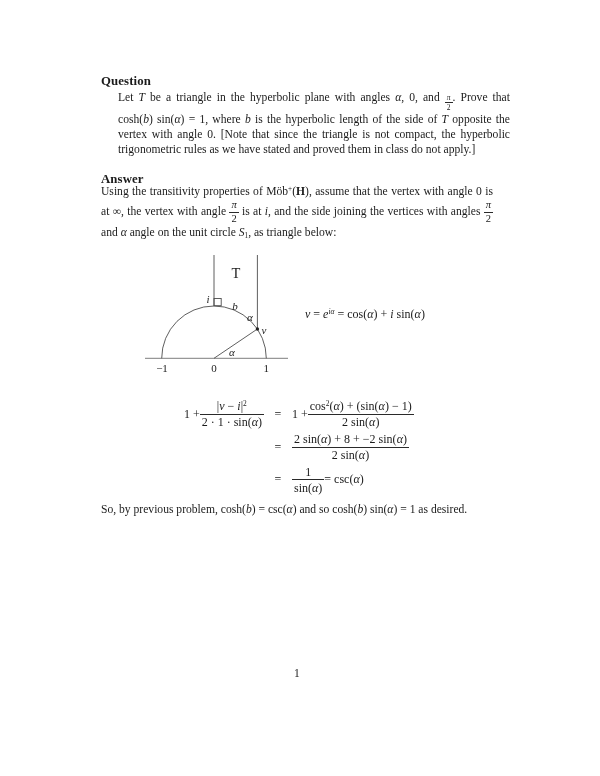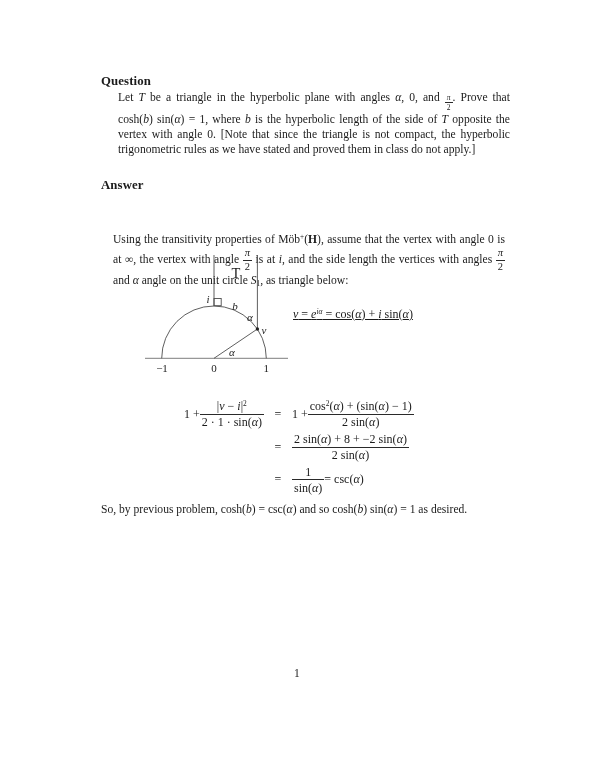--- a/index.html
+++ b/index.html
@@ -41,26 +41,26 @@
 
 <div class="page">
 
   <div class="abs heading" style="left:101px;top:74px;">Question</div>
 
   <div class="abs para" style="left:118px;top:90px;"><span>Let </span><span class="it">T</span><span> be a triangle in the hyperbolic plane with angles </span><span class="it">α</span><span>, 0, and </span><span class="frac sfrac">
         <span class="num"><span class="it">π</span></span>
         <span class="den"><span>2</span></span>
       </span><span>. Prove that cosh(</span><span class="it">b</span><span>) sin(</span><span class="it">α</span><span>) = 1, where </span><span class="it">b</span><span> is the hyperbolic length of the side of </span><span class="it">T</span><span> opposite the vertex with angle 0. [Note that since the triangle is not compact, the hyperbolic trigonometric rules as we have stated and proved them in class do not apply.]</span></div>
 
-  <div class="abs heading" style="left:101px;top:178px;text-align:right;">Answer</div>
+  <div class="abs heading" style="left:101px;top:172px;text-align:right;">Answer</div>
 
-  <div class="abs para" style="left:113px;top:184px;margin-top:48px;"><span>Using the transitivity properties of Möb</span><span class="sup">+</span><span>(</span><span class="bf">H</span><span>), assume that the vertex with angle 0 is at ∞, the vertex with angle </span><span class="frac dfrac">
+  <div class="abs para" style="left:101px;top:184px;"><span>Using the transitivity properties of Möb</span><span class="sup">+</span><span>(</span><span class="bf">H</span><span>), assume that the vertex with angle 0 is at ∞, the vertex with angle </span><span class="frac dfrac">
         <span class="num"><span class="it">π</span></span>
         <span class="den"><span>2</span></span>
-      </span><span> is at </span><span class="it">i</span><span>, and the side length the vertices with angles </span><span class="frac dfrac">
+      </span><span> is at </span><span class="it">i</span><span>, and the side joining the vertices with angles </span><span class="frac dfrac">
         <span class="num"><span class="it">π</span></span>
         <span class="den"><span>2</span></span>
       </span><span> and </span><span class="it">α</span><span> angle on the unit circle </span><span class="it">S</span><span class="sub">1</span><span>, as triangle below:</span></div>
 
   <svg class="abs" style="left:140px;top:250px;" width="165" height="130" viewBox="0 0 165 130">
 
     <line x1="5" y1="108.3" x2="148" y2="108.3" stroke="#7d7d7d" stroke-width="1"></line>
 
     <path d="M 21.7 108.3 A 52.3 52.3 0 0 1 126.3 108.3" fill="none" stroke="#4d4d4d" stroke-width="0.9"></path>
 
@@ -78,21 +78,21 @@
     <text x="69.5" y="53" text-anchor="end" class="figlab-it">i</text>
     <text x="95" y="59.5" text-anchor="middle" class="figlab-it">b</text>
     <text x="107" y="70.5" text-anchor="start" class="figlab-it">α</text>
     <text x="121.5" y="83.5" text-anchor="start" class="figlab-it">v</text>
     <text x="92" y="105.5" text-anchor="middle" class="figlab-it">α</text>
     <text x="22" y="121.5" text-anchor="middle" class="figlab">−1</text>
     <text x="74" y="121.5" text-anchor="middle" class="figlab">0</text>
     <text x="126.3" y="121.5" text-anchor="middle" class="figlab">1</text>
   </svg>
 
-  <div class="abs euler" style="left:293px;top:307px;text-decoration:underline;"><span class="it">v</span><span> = </span><span class="it">e</span><span class="sup it">iα</span><span> = cos(</span><span class="it">α</span><span>) + </span><span class="it">i</span><span> sin(</span><span class="it">α</span><span>)</span></div>
+  <div class="abs euler" style="left:305px;top:307px;"><span class="it">v</span><span> = </span><span class="it">e</span><span class="sup it">iα</span><span> = cos(</span><span class="it">α</span><span>) + </span><span class="it">i</span><span> sin(</span><span class="it">α</span><span>)</span></div>
 
   <div class="abs eq-block">
     <div class="eqrow">
       <span class="lhs">
           <span>1 + </span>
           <span class="frac">
             <span class="num"><span>|</span><span class="it">v</span><span> − </span><span class="it">i</span><span>|</span><span class="sup">2</span></span>
             <span class="den"><span>2 · 1 · sin(</span><span class="it">α</span><span>)</span></span>
           </span>
         </span>

